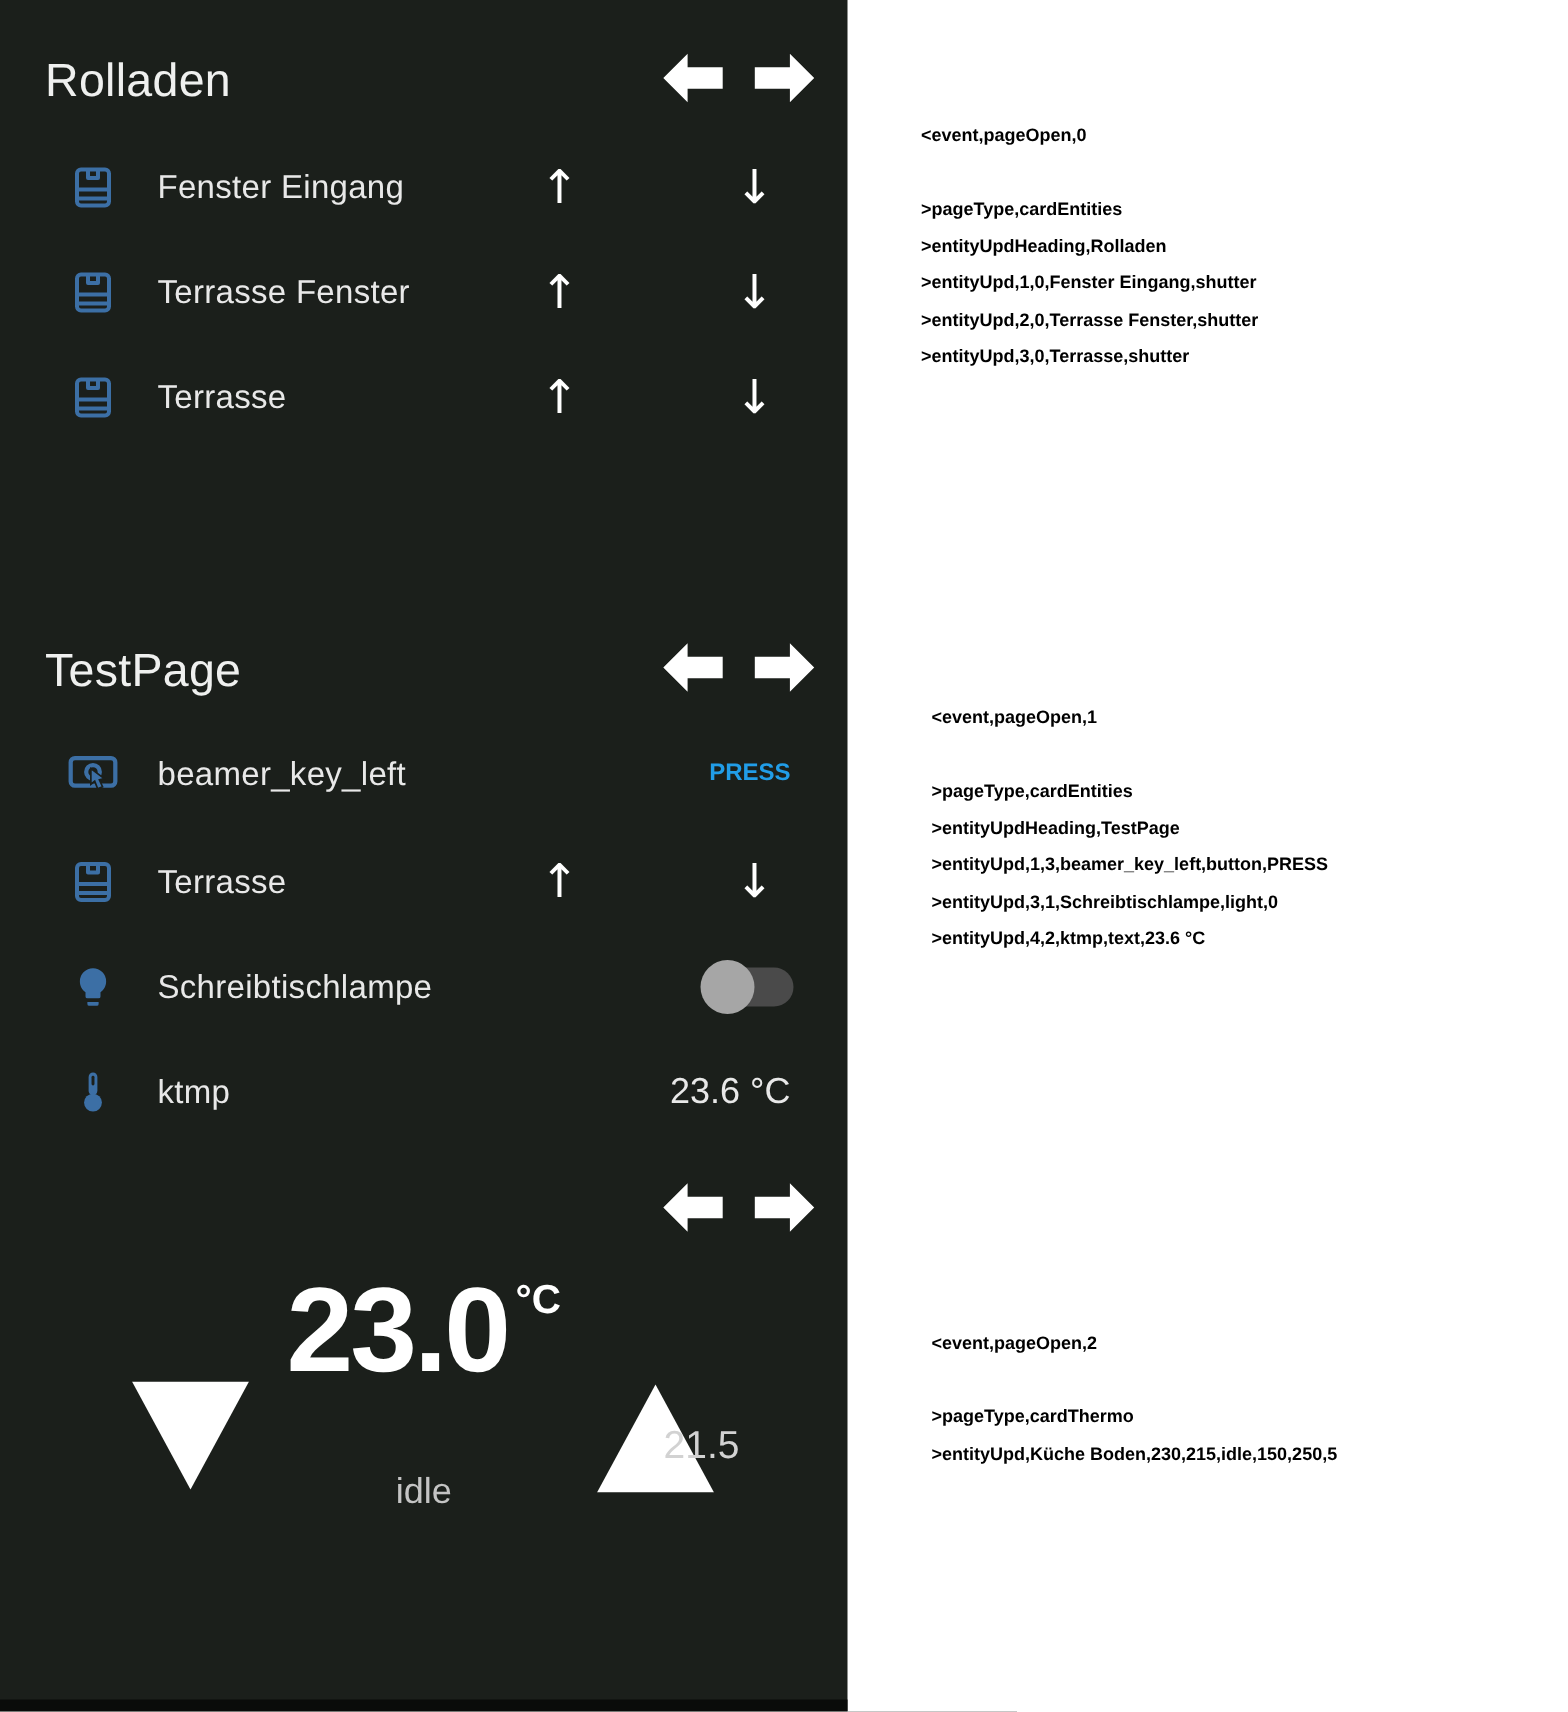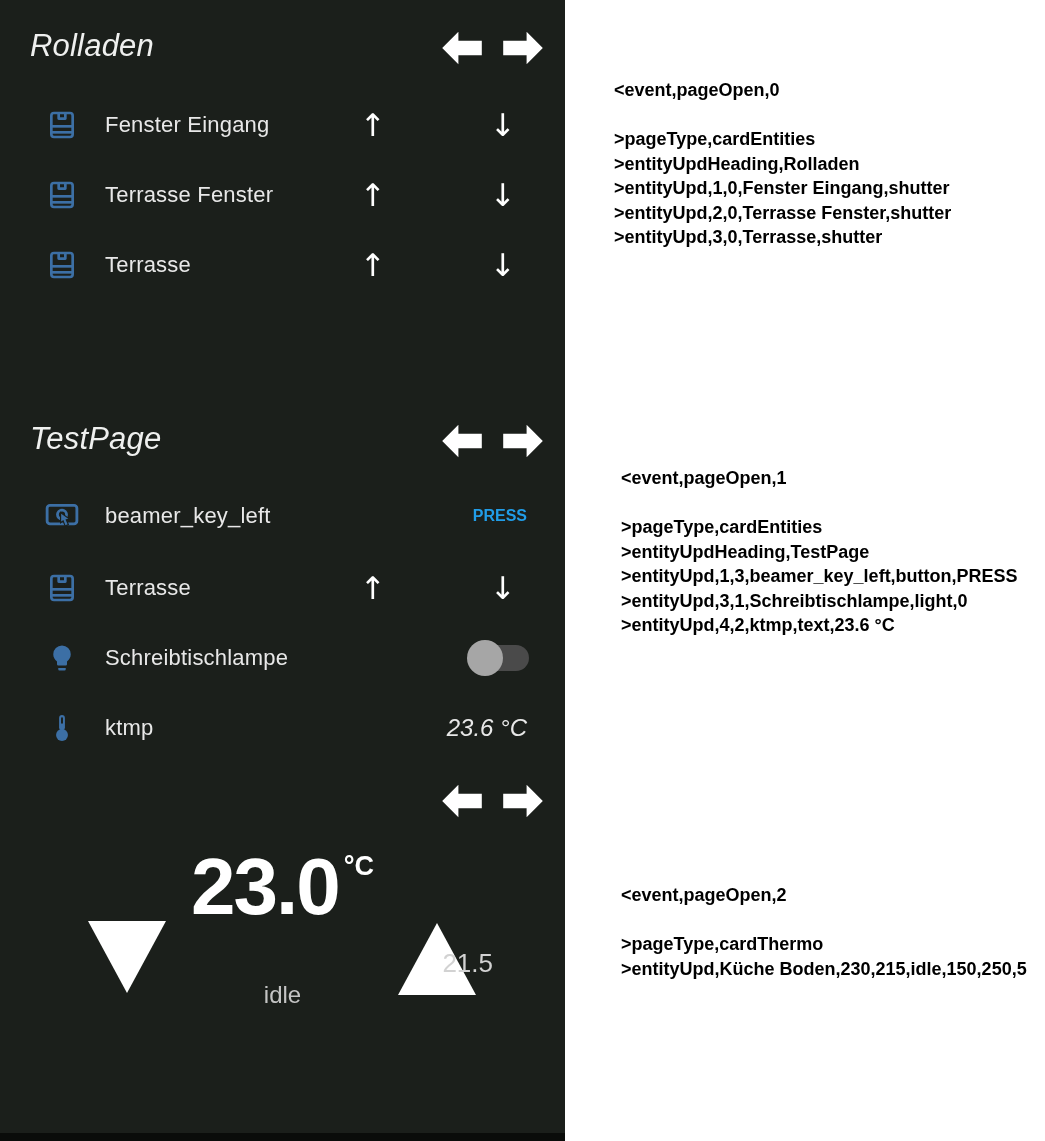--- a/index.html
+++ b/index.html
@@ -6,21 +6,21 @@
   .stage {
     position:relative; width:1045px; height:1141px;
     background:#ffffff; overflow:hidden;
     font-family:"Liberation Sans", sans-serif;
   }
   .screen-col {
     position:absolute; left:0; top:0; width:565px; height:1141px;
     background:#1b1f1b;
   }
   
-  .card-header { position:absolute; left:30px; right:20px; height:44px; display:flex; align-items:flex-start;font-style:italic; }
+  .card-header { position:absolute; left:30px; right:20px; height:44px; display:flex; align-items:flex-end; }
   .card-title { font-size:31px; color:#eff0ef; letter-spacing:0.2px; }
   .nav-arrows { margin-left:auto; display:flex; gap:17px; align-items:center; }
   .nav-btn { width:44px; height:40px; display:flex; align-items:center; justify-content:center; }
   .nav-btn svg { width:44px; height:36px; display:block; }
 
   
   .entity-row {
     position:absolute; left:0; width:565px; height:70px;
     display:flex; align-items:center; padding-left:45px; box-sizing:border-box;gap:10px;
   }
@@ -28,38 +28,38 @@
   .row-icon svg { display:block; }
   .row-label { font-size:22px; color:#e8e8e8; letter-spacing:0.2px; }
   .row-controls {
     position:absolute; right:37px; top:0; height:70px; width:180px;
     display:flex; justify-content:space-between; align-items:center;
   }
   .ctl { width:50px; text-align:center; }
   .arrow-glyph { font-family:"DejaVu Sans", sans-serif; font-size:31px; color:#ffffff; line-height:1; display:inline-block; }
   .stop-square { width:21px; height:21px; background:#ffffff; margin:0 auto; }
   .press-label { margin-left:auto; margin-right:38px; font-size:16px; font-weight:600; color:#219de8; }
-  .value-label { margin-left:auto; margin-right:38px; font-size:24px; color:#e8e8e8;font-style:italic; }
+  .value-label { margin-left:auto; margin-right:38px; font-size:24px; color:#e8e8e8; }
   .toggle { margin-left:auto; margin-right:36px; position:relative; width:62px; height:36px; }
   .toggle-track { position:absolute; left:6px; top:5px; width:56px; height:26px; border-radius:13px; background:#4a4a4a; }
   .toggle-knob { position:absolute; left:0; top:0; width:36px; height:36px; border-radius:50%; background:#a6a6a6; }
 
   
   .thermo-temp-wrap { position:absolute; left:0; top:850px; width:565px; display:flex; justify-content:center; align-items:flex-start; color:#ffffff; }
   .temp-big { font-size:80px; line-height:74px; font-weight:bold; letter-spacing:-2px; }
   .temp-unit { font-size:27px; line-height:27px; font-weight:bold; margin-left:5px; margin-top:3px; }
   .tri-btn { position:absolute; width:78px; height:74px; }
   .tri-btn svg { width:78px; height:74px; display:block; }
   .thermo-target { position:absolute; left:0; top:948px; width:493px; text-align:right; font-size:26px; line-height:30px; color:#d2d2d2; }
   .thermo-state  { position:absolute; left:0; top:981px; width:565px; text-align:center; font-size:24px; line-height:28px; color:#c4c4c4; }
   .thermo-name   { position:absolute; left:0; top:1086px; width:565px; text-align:center; font-size:30px; line-height:34px; color:#ececec; }
   .bottom-strip  { position:absolute; left:0; top:1133px; width:565px; height:8px; background:#0a0c0a; }
 
   
-  .log-block { position:absolute; color:#000000; font-weight:bold; font-size:18px; }
+  .log-block { position:absolute; color:#000000; font-weight:bold; font-size:12px; }
   .log-line { height:24.5px; line-height:24.5px; white-space:pre; }
 </style>
 </head>
 <body>
 
 <div class="stage">
 
   <div class="screen-col">
 
     <div class="card-header" style="top:28px">

